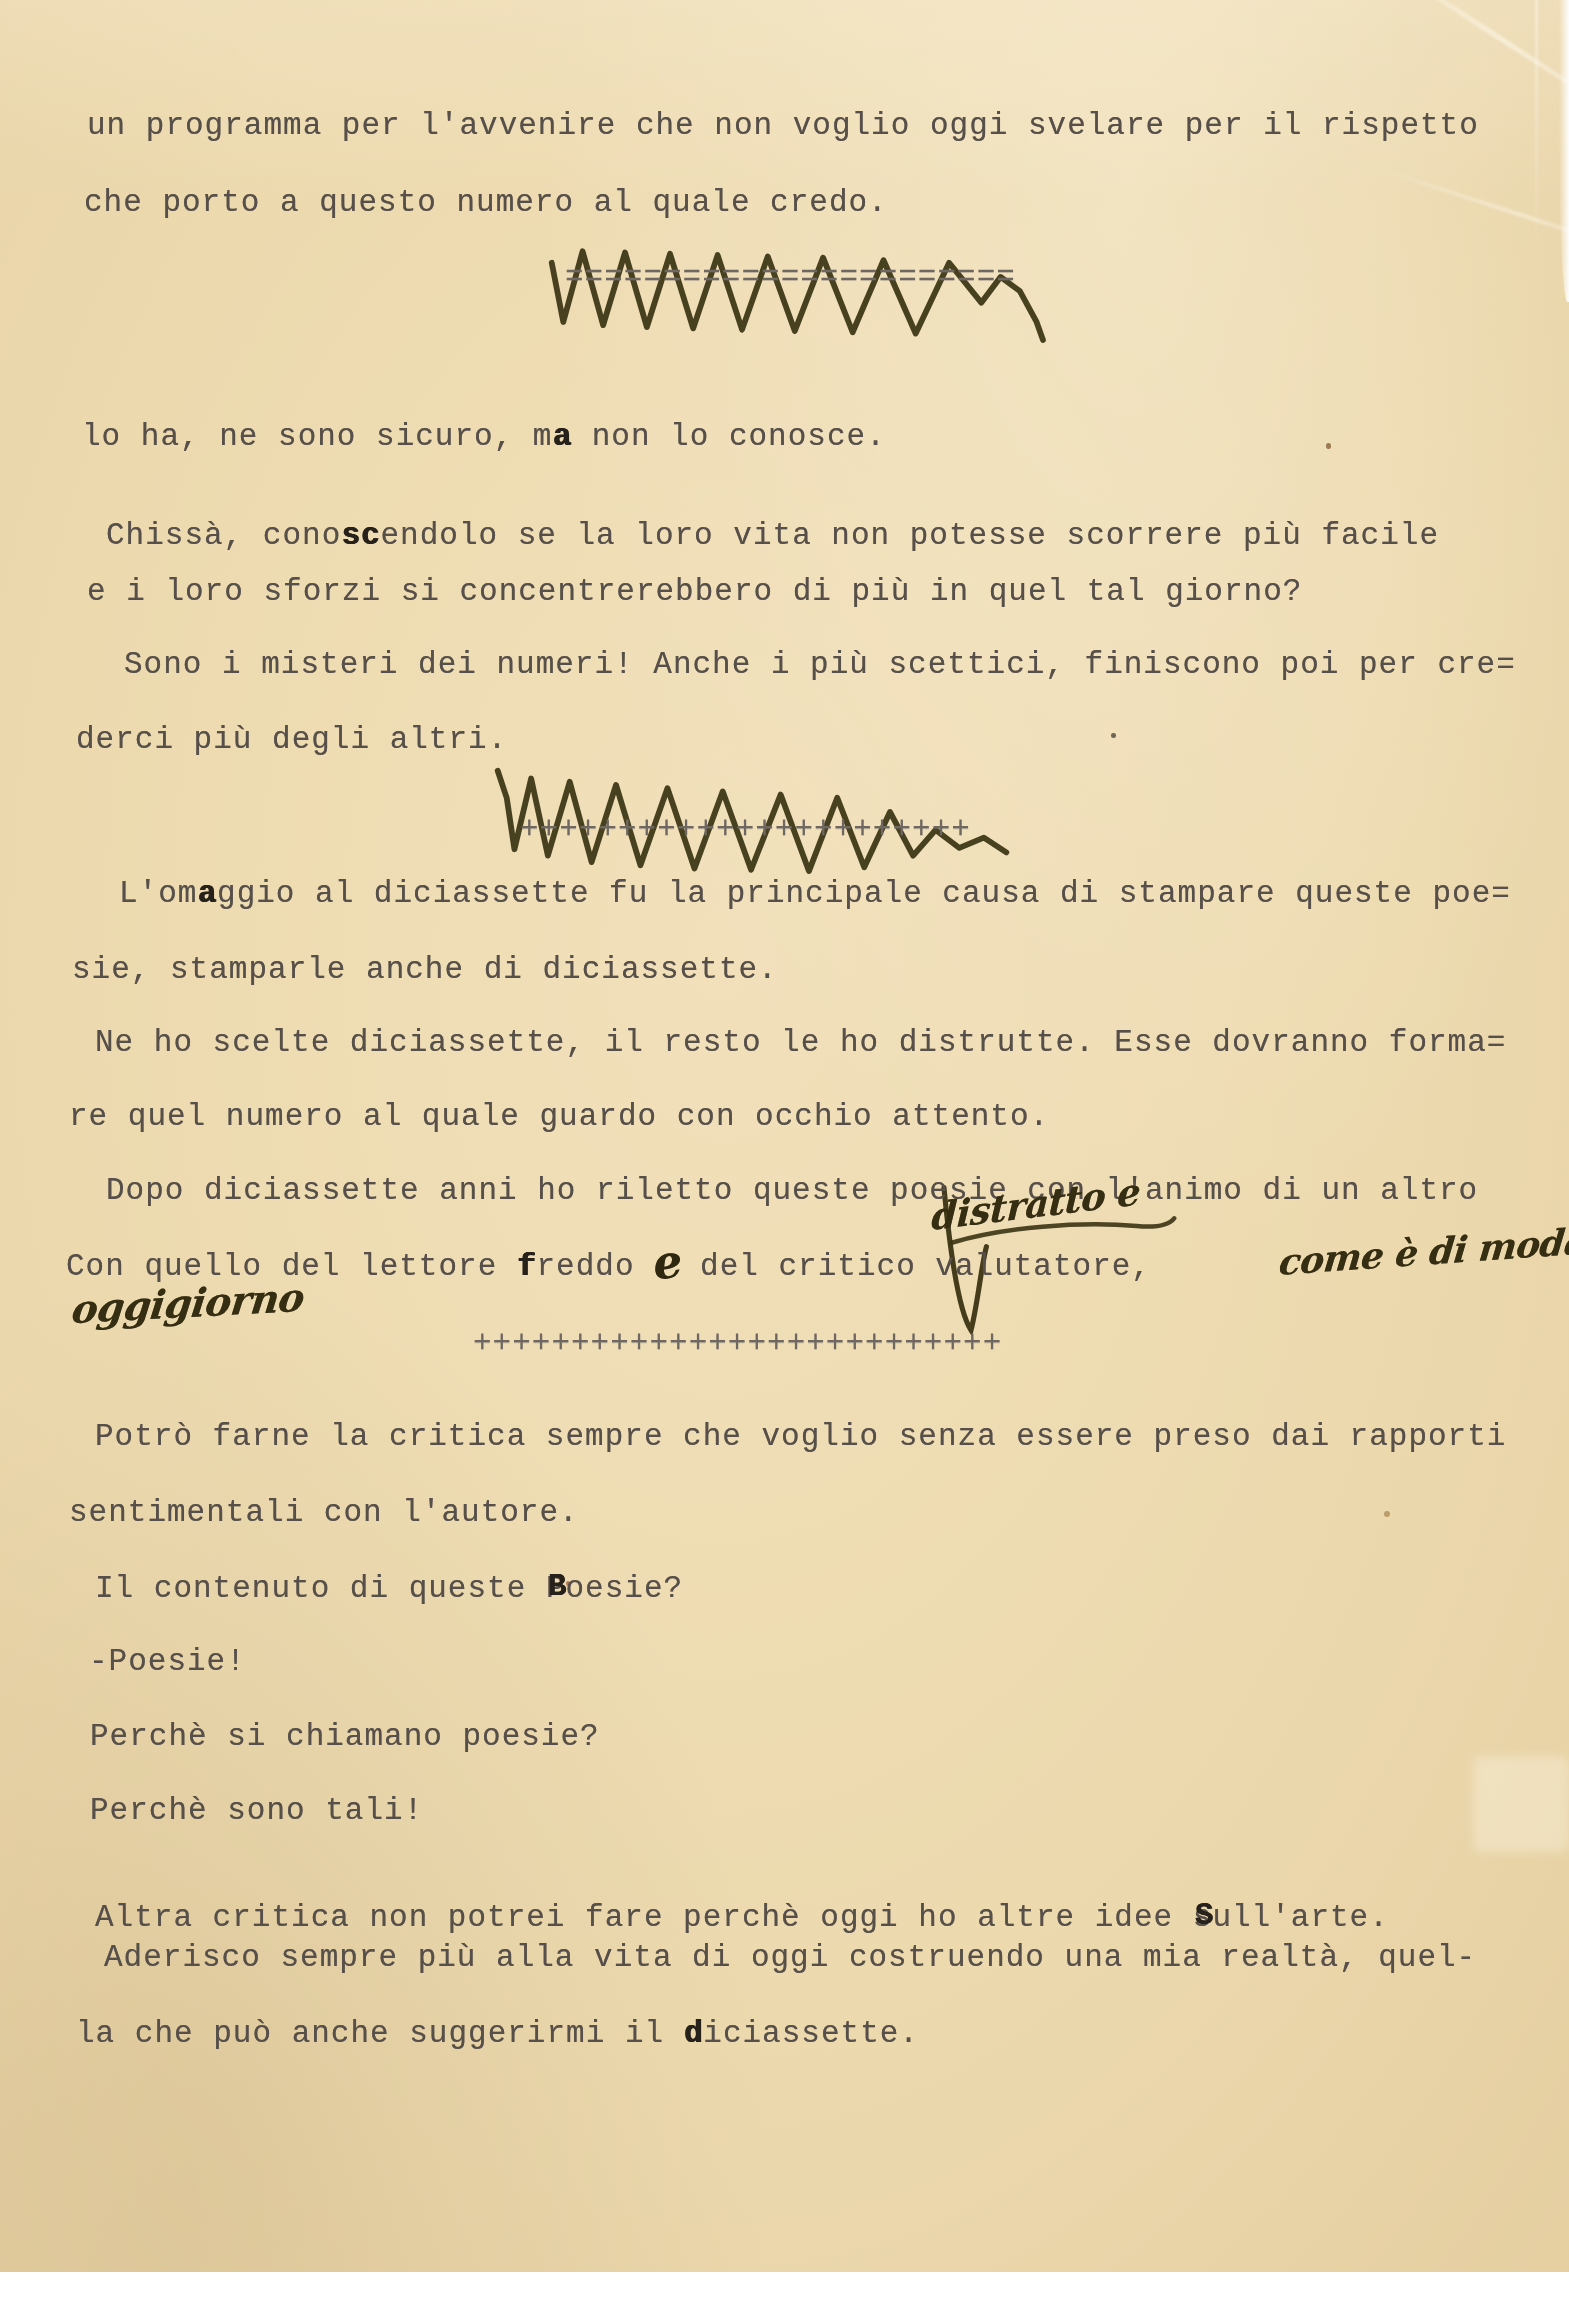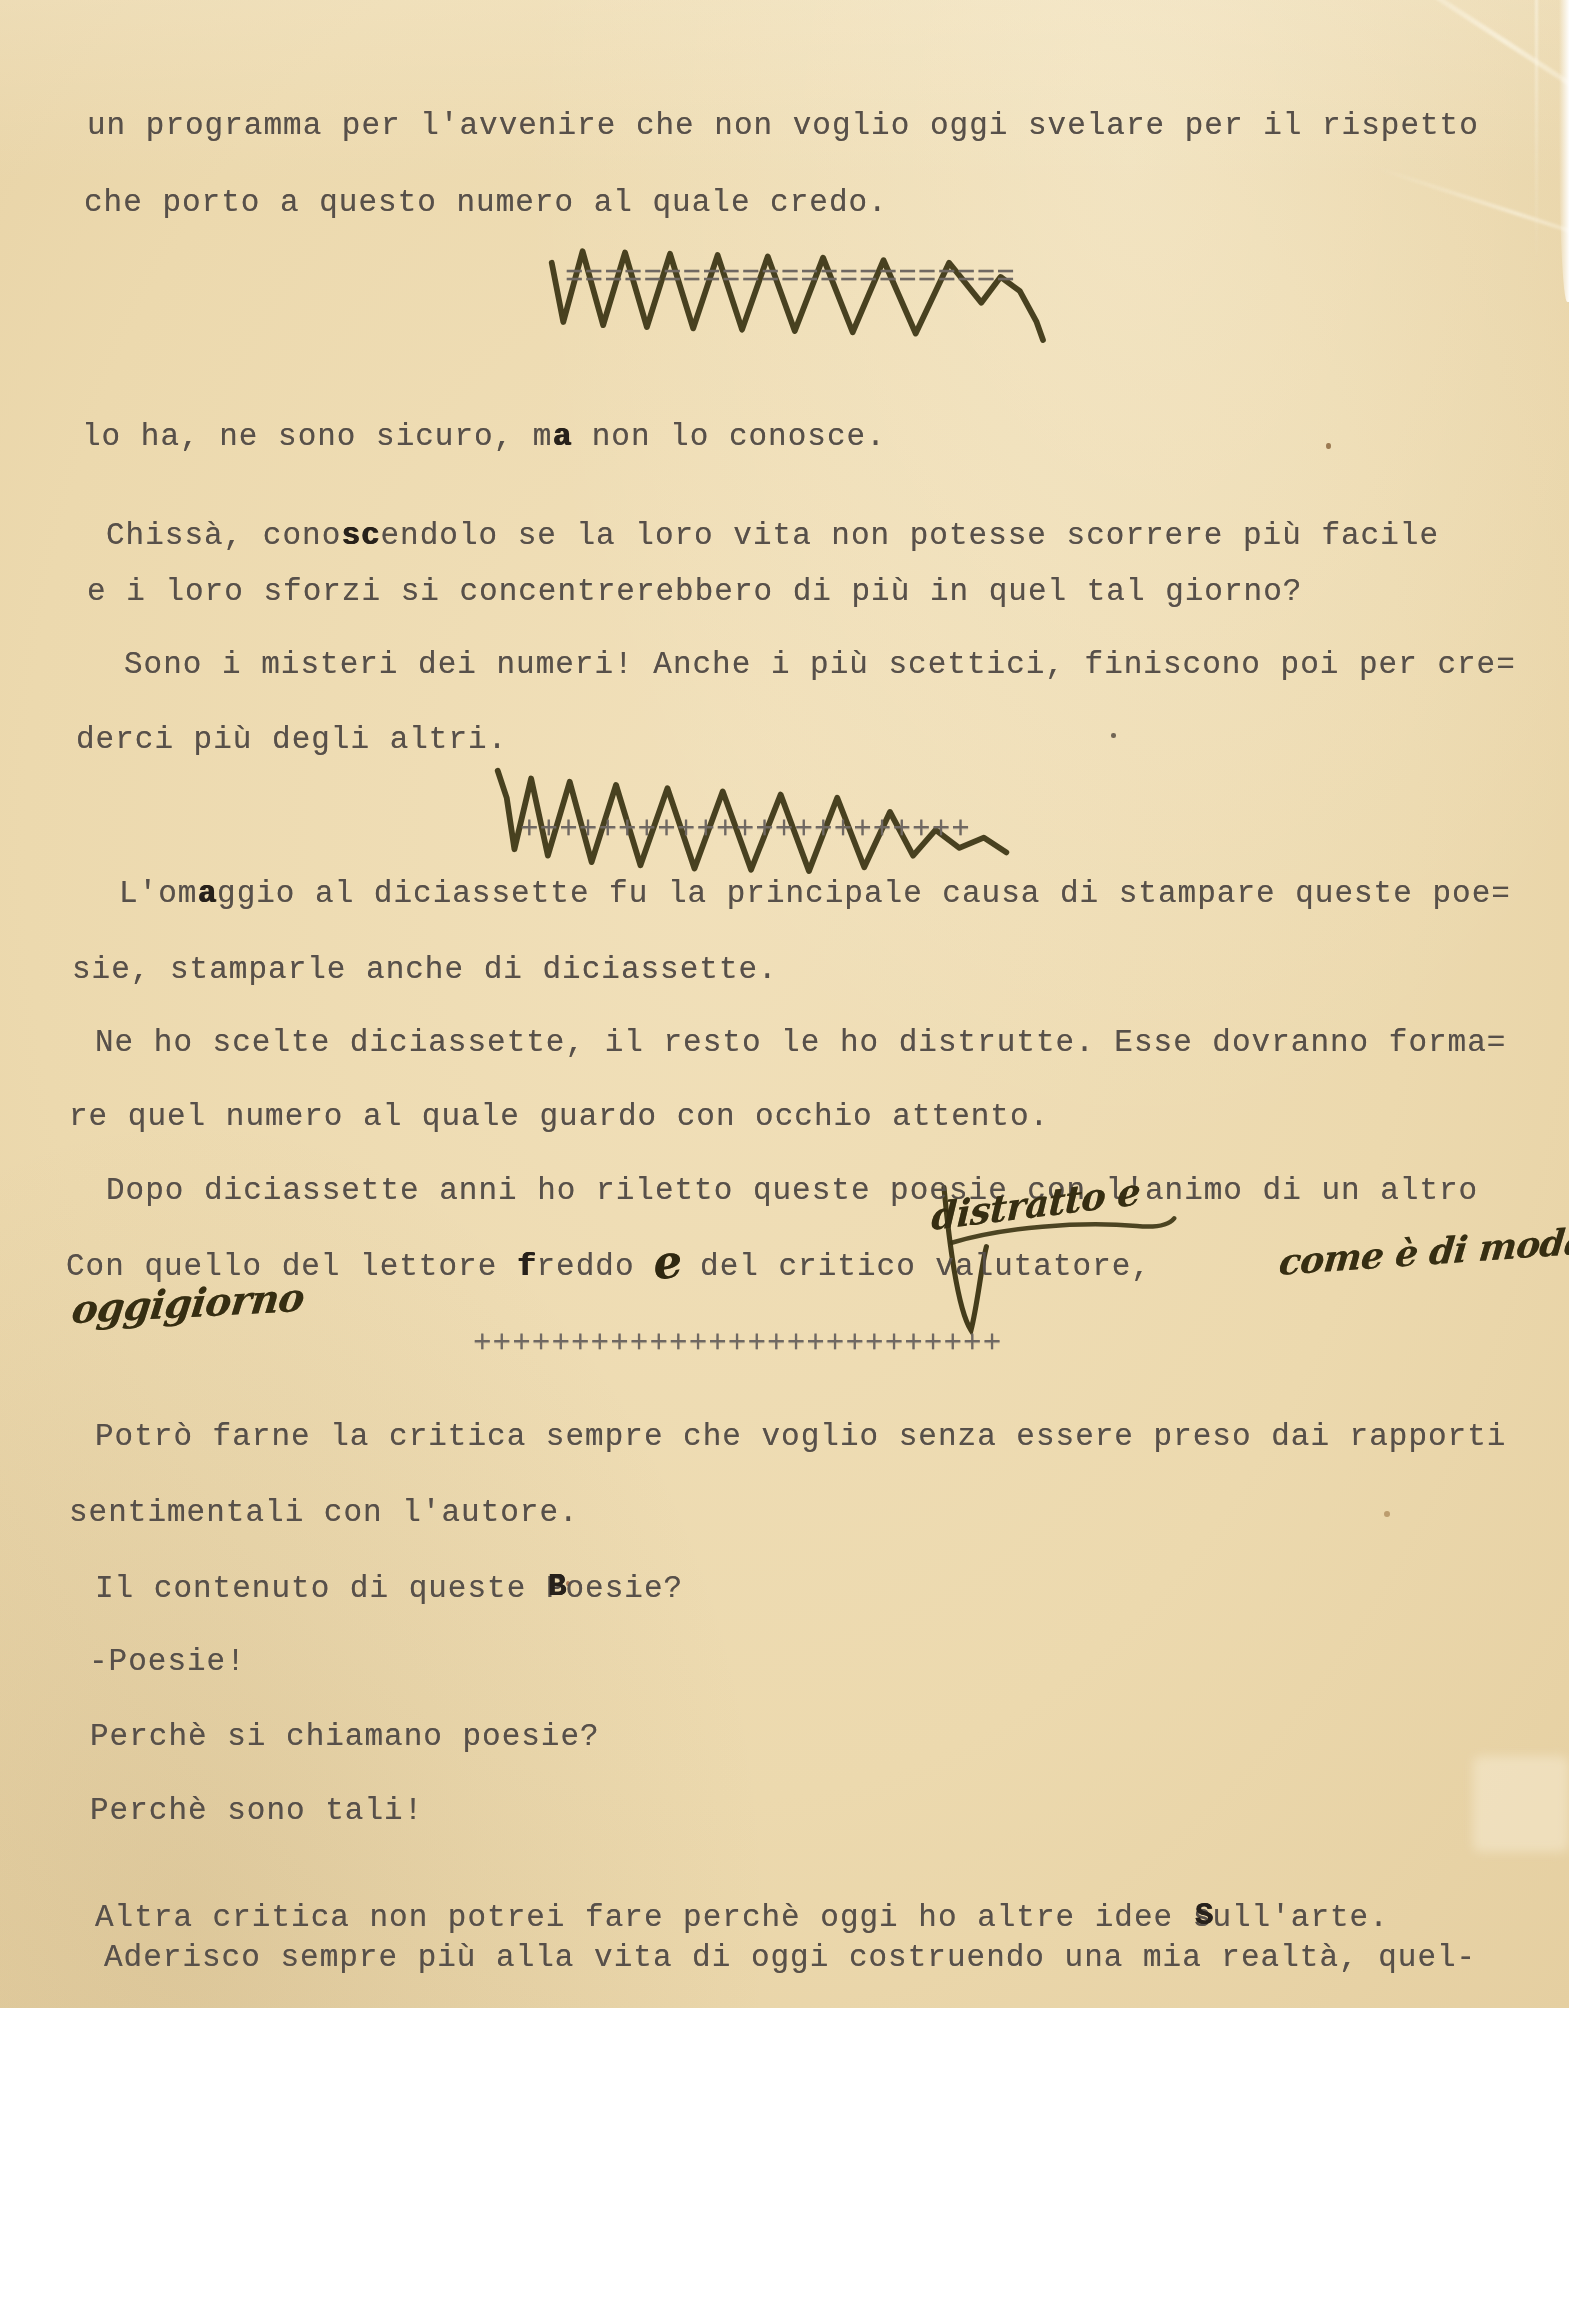--- a/index.html
+++ b/index.html
@@ -1,19 +1,19 @@
 <!DOCTYPE html>
 <html style="font-size:10.3px"><head>
 <meta charset="utf-8">
 <title>Document</title>
 <style>
   html,body { margin:0; padding:0; background:#ffffff; }
   #paper {
     position:relative;
-    width:1569px; height:2008px;
+    width:1569px; height:2272px;
     overflow:hidden;
     background:
       linear-gradient(180deg, rgba(255,249,232,.22), rgba(0,0,0,0) 9%),
       radial-gradient(ellipse at 72% 8%, rgba(255,250,234,.30), rgba(255,255,255,0) 38%),
       radial-gradient(ellipse at 12% 96%, rgba(120,90,40,.10), rgba(0,0,0,0) 30%),
       radial-gradient(ellipse at 46% 42%, #f1e0ba 0%, #ecd9ae 58%, #e5cfa1 100%);
     font-family:"Liberation Mono", monospace;
   }
   .line {
     position:absolute;

